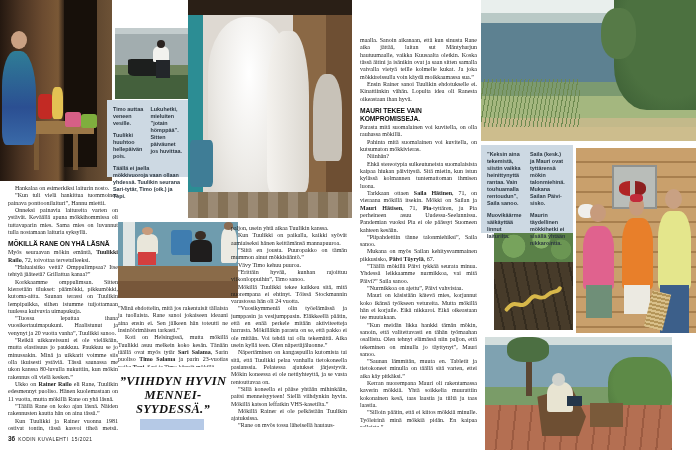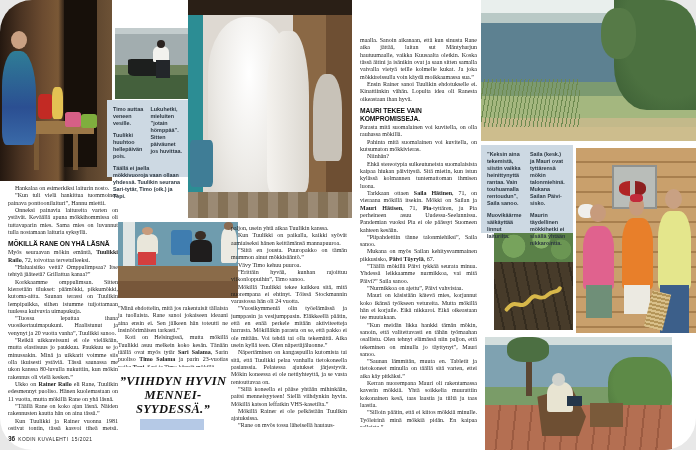--- a/index.html
+++ b/index.html
@@ -1,17 +1,17 @@
 <!DOCTYPE html>
 <html><head>
 <meta charset="utf-8">
 <style>
   html,body{margin:0;padding:0;background:#e8e8e8;}
   .spread{position:relative;width:696px;height:450px;background:#ffffff;overflow:hidden;
-          font-family:"Liberation Serif",serif;color:#1c1c1c;border-radius:32px;}
+          font-family:"Liberation Serif",serif;color:#1c1c1c;}
   .ph{position:absolute;overflow:hidden;}
   .ph div{position:absolute;}
 
   
   #ph-cabin{left:0;top:0;width:112px;height:181px;
     background:linear-gradient(90deg,#241810 0%,#4a3322 18%,#6b4b30 38%,#7a5836 52%,#241a12 58%,#59422c 78%,#6d5236 100%);}
   #ph-cabin .door{left:57%;top:0;width:30%;height:92%;background:#17100a;}
   #ph-cabin .bench{left:18%;top:67%;width:66%;height:7%;background:#9c7747;}
   #ph-cabin .legs{left:24%;top:74%;width:52%;height:20%;background:
     linear-gradient(90deg,transparent 0 12%,#7a5a36 12% 20%,transparent 20% 80%,#7a5a36 80% 88%,transparent 88%);}

